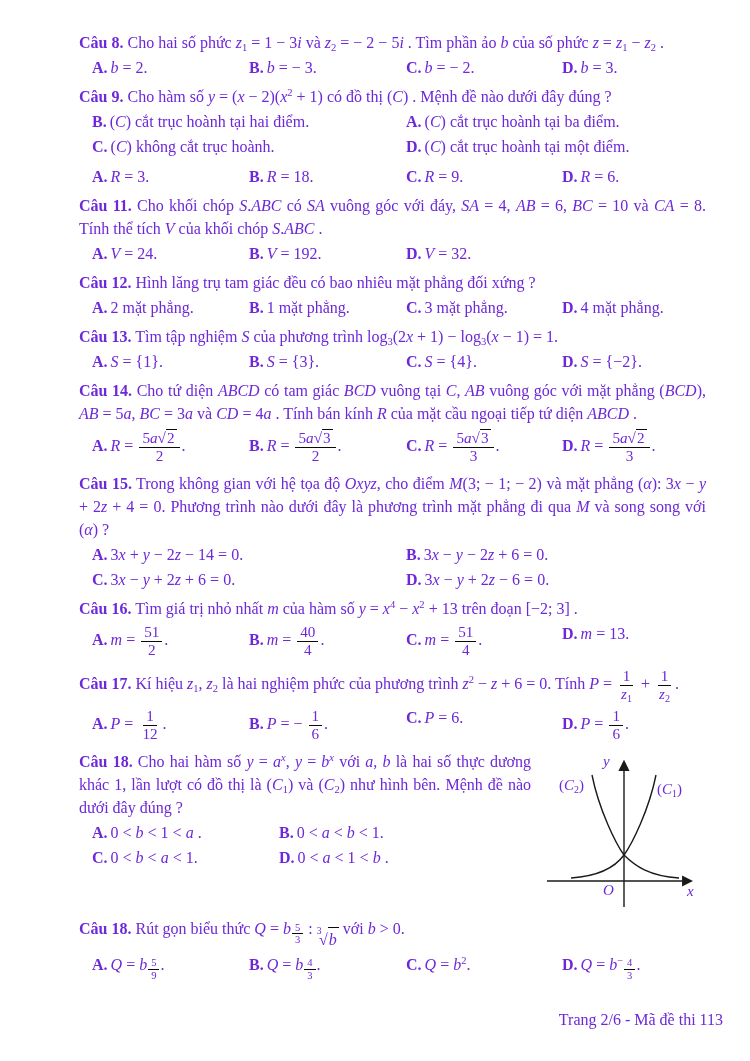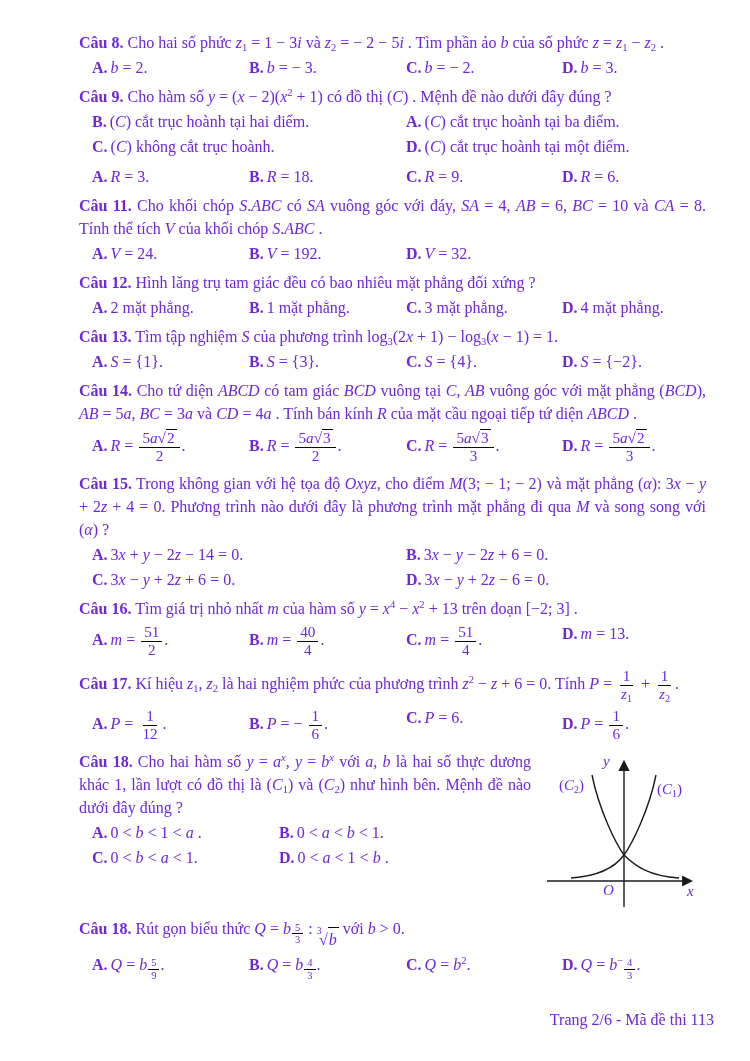--- a/index.html
+++ b/index.html
@@ -38,21 +38,21 @@
   .qrow{display:flex;align-items:flex-start;}
   .qcol{flex:0 0 452px;}
   .graph{position:relative;width:210px;height:162px;margin-left:8px;flex:0 0 auto;}
   .graph svg{position:absolute;left:0;top:0;}
   .gl{position:absolute;font-size:15px;line-height:1;white-space:nowrap;}
   .gl-y{left:64px;top:4px;}
   .gl-x{left:148px;top:134px;}
   .gl-o{left:64px;top:133px;}
   .gl-c1{left:118px;top:32px;}
   .gl-c2{left:20px;top:28px;}
-  .footer{position:absolute;right:36px;bottom:30px;font-size:16px;}
+  .footer{position:absolute;right:27px;bottom:30px;font-size:16px;}
 </style>
 </head>
 <body>
 
 <div class="page">
   <div id="questions">
       <section class="question-block">
         <p class="qbody"><b>Câu 8.</b> Cho hai số phức <i>z</i><sub>1</sub> = 1 − 3<i>i</i> và <i>z</i><sub>2</sub> = − 2 − 5<i>i</i> .  Tìm phần ảo <i>b</i> của số phức <i>z</i> = <i>z</i><sub>1</sub> − <i>z</i><sub>2</sub> .</p>
         <div class="opts layout-four">
           <span class="opt"><b class="optlabel">A.</b><span class="optcontent"><i>b</i> = 2.</span></span>

